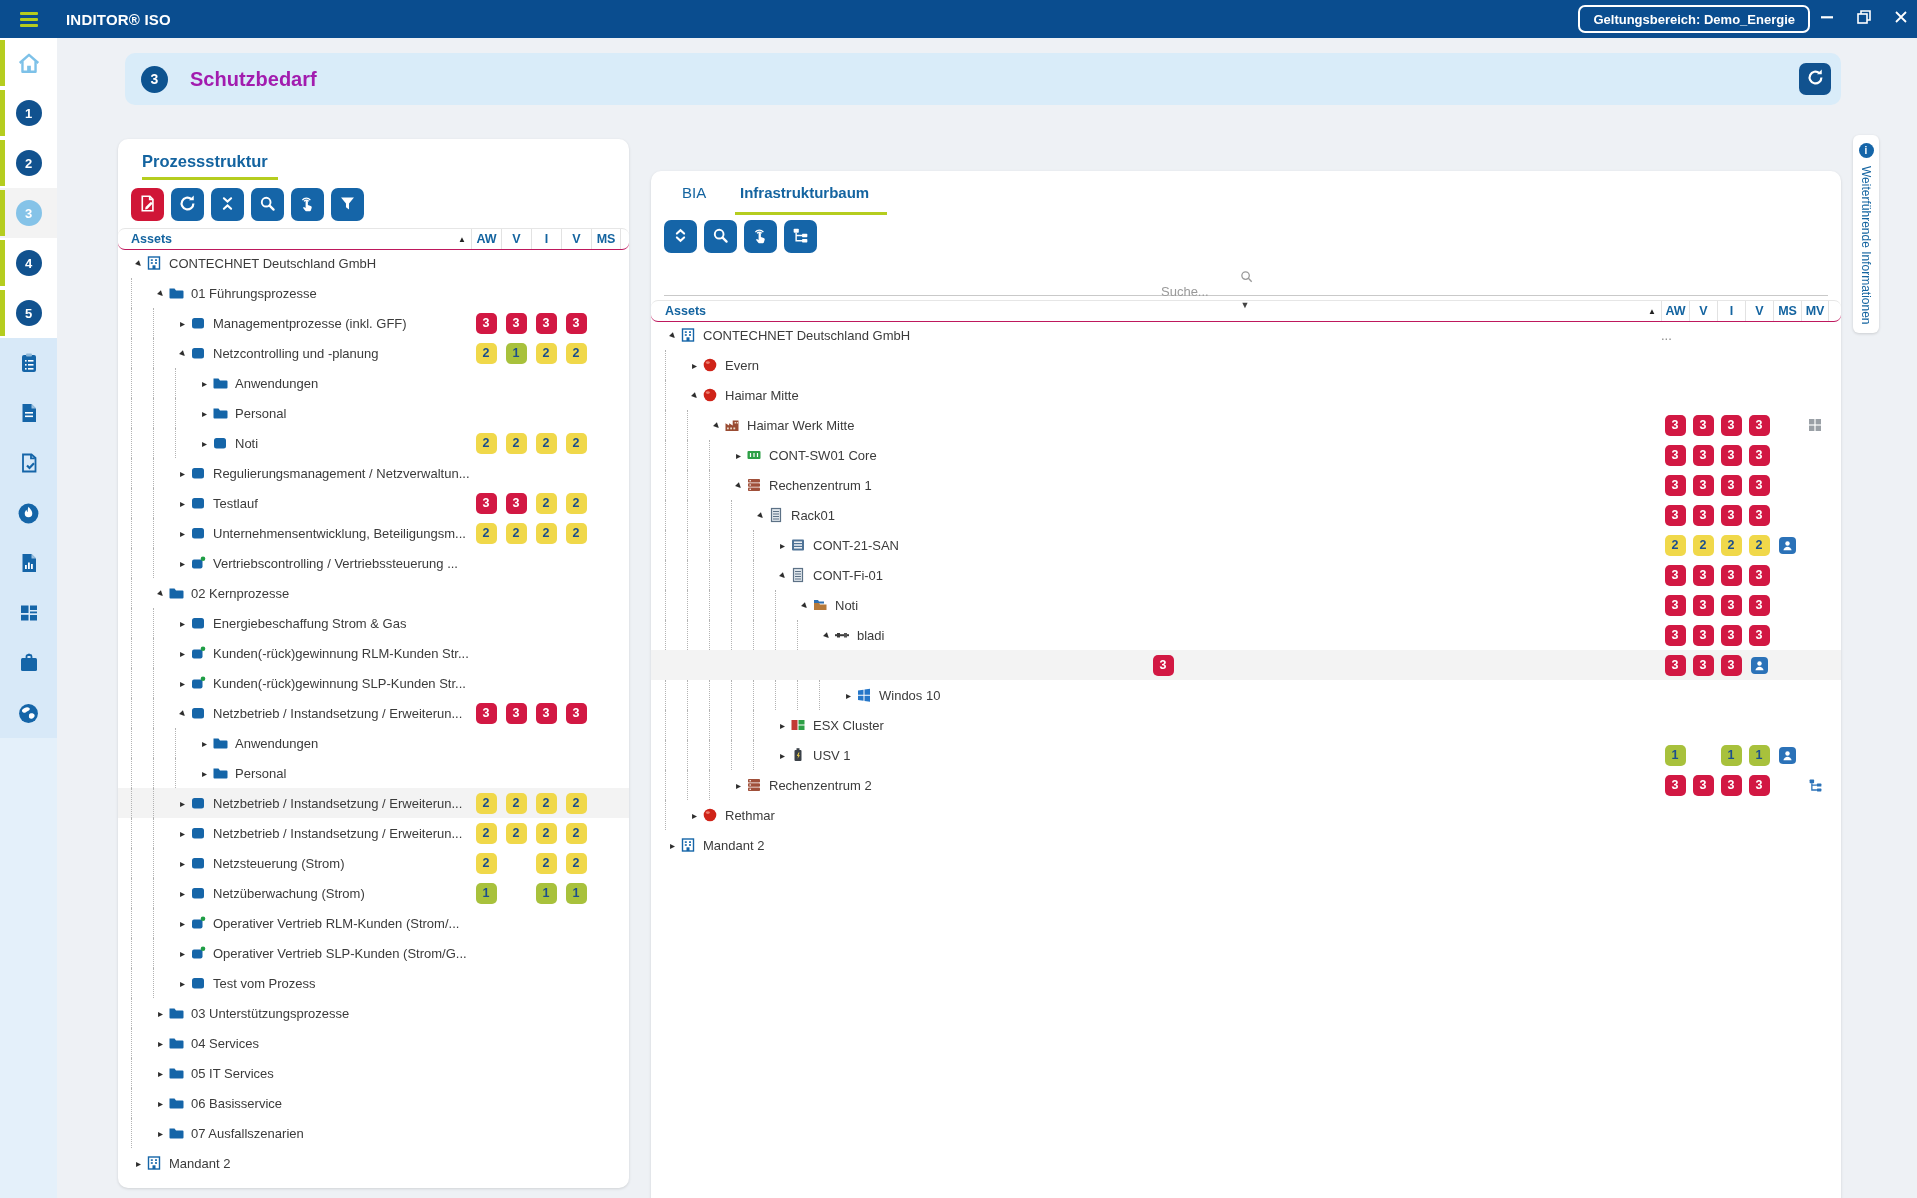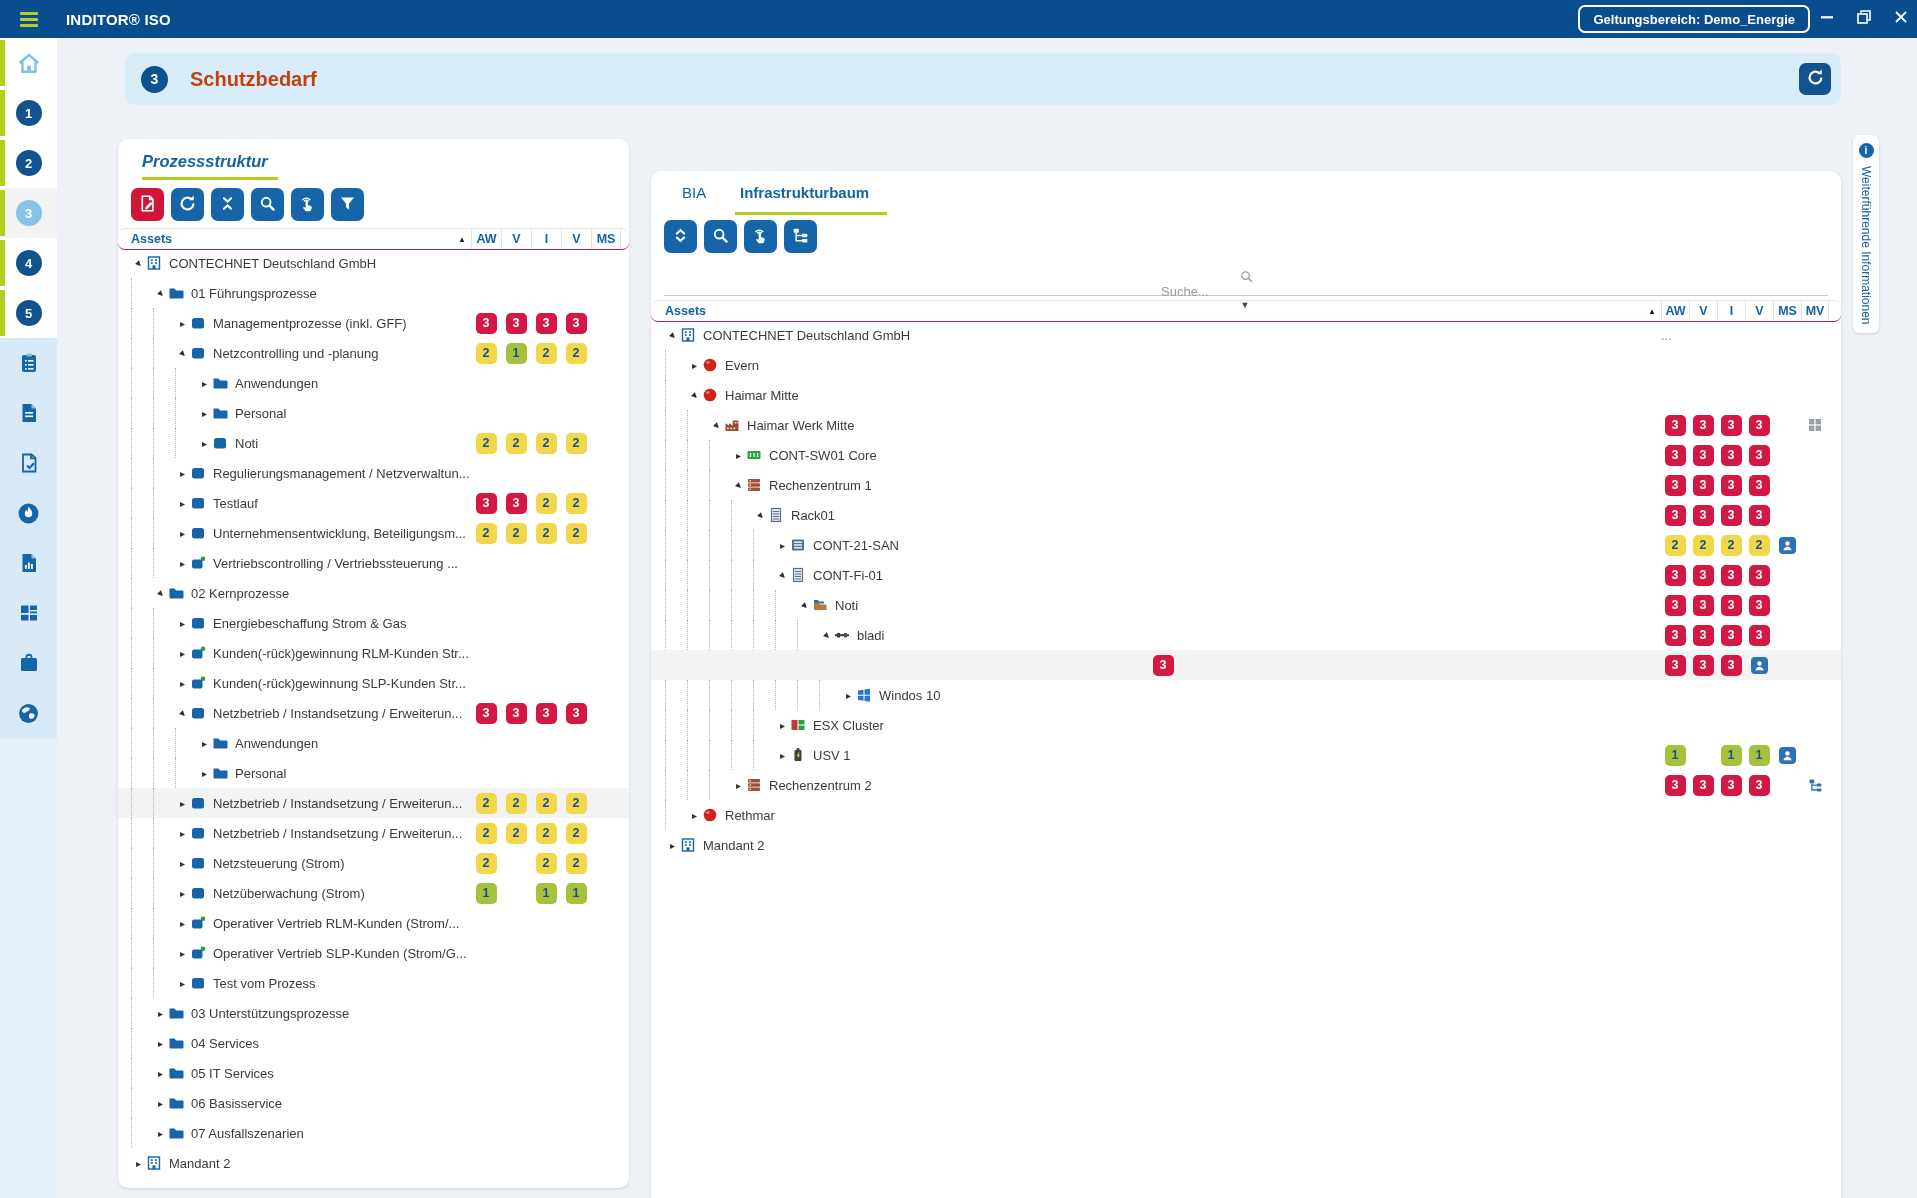--- a/index.html
+++ b/index.html
@@ -22,28 +22,28 @@
   .snav.active{background:#f3f3f3;}
   .num{width:26px;height:26px;border-radius:50%;background:#11528f;color:#fff;font-weight:bold;font-size:13px;display:flex;align-items:center;justify-content:center;}
   .num.lit{background:#85c3e8;}
   .side-tools{position:absolute;top:300px;left:0;width:100%;height:400px;background:#d8e9f8;}
   .stool{height:50px;display:flex;align-items:center;justify-content:center;cursor:pointer;}
   .sicon{display:flex;}
 
   
   .banner{position:absolute;left:125px;top:53px;width:1716px;height:52px;background:#d9ecf9;border-radius:10px;display:flex;align-items:center;}
   .stepnum{width:27px;height:27px;margin-left:16px;border-radius:50%;background:#0d5390;color:#fff;font-weight:bold;font-size:14px;display:flex;align-items:center;justify-content:center;flex:none;}
-  .banner h1{margin:0 0 0 22px;font-size:20px;color:#c2410c;font-weight:bold;}
+  .banner h1{margin:0 0 0 22px;font-size:20px;color:#a21caf;font-weight:bold;}
   .banner-refresh{position:absolute;right:10px;top:10px;width:32px;height:32px;border:none;border-radius:7px;background:#11528f;display:flex;align-items:center;justify-content:center;cursor:pointer;padding:0;}
 
   
   .panel{position:absolute;top:139px;height:1049px;background:#fff;border-radius:10px;box-shadow:0 1px 3px rgba(0,0,0,.13);}
   .panel.left{left:118px;width:511px;}
   .panel.right{left:651px;width:1190px;margin-top:32px;}
-  .ptitle{position:absolute;left:24px;top:13px;font-size:16.5px;font-weight:bold;color:#1464a0;padding:0 10px 6px 0;border-bottom:3px solid #b5cd1f;font-style:italic;}
+  .ptitle{position:absolute;left:24px;top:13px;font-size:16.5px;font-weight:bold;color:#1464a0;padding:0 10px 6px 0;border-bottom:3px solid #b5cd1f;}
   .toolbar{position:absolute;left:13px;top:49px;display:flex;gap:7px;}
   .btn{width:33px;height:33px;border:none;border-radius:7px;background:#1565a8;display:flex;align-items:center;justify-content:center;cursor:pointer;padding:0;}
   .btn.red{background:#d01637;}
 
   .tab{position:absolute;top:13px;font-size:15px;color:#1464a0;cursor:pointer;}
   .tab.t1{left:31px;}
   .tab.t2{left:89px;font-weight:bold;}
   .tab-underline{position:absolute;left:84px;top:41px;width:152px;height:3px;background:#b5cd1f;}
 
   .search{position:absolute;left:13px;right:13px;top:99px;height:25px;border-bottom:1px solid #c9c9c9;display:flex;align-items:center;flex-direction:column;}

